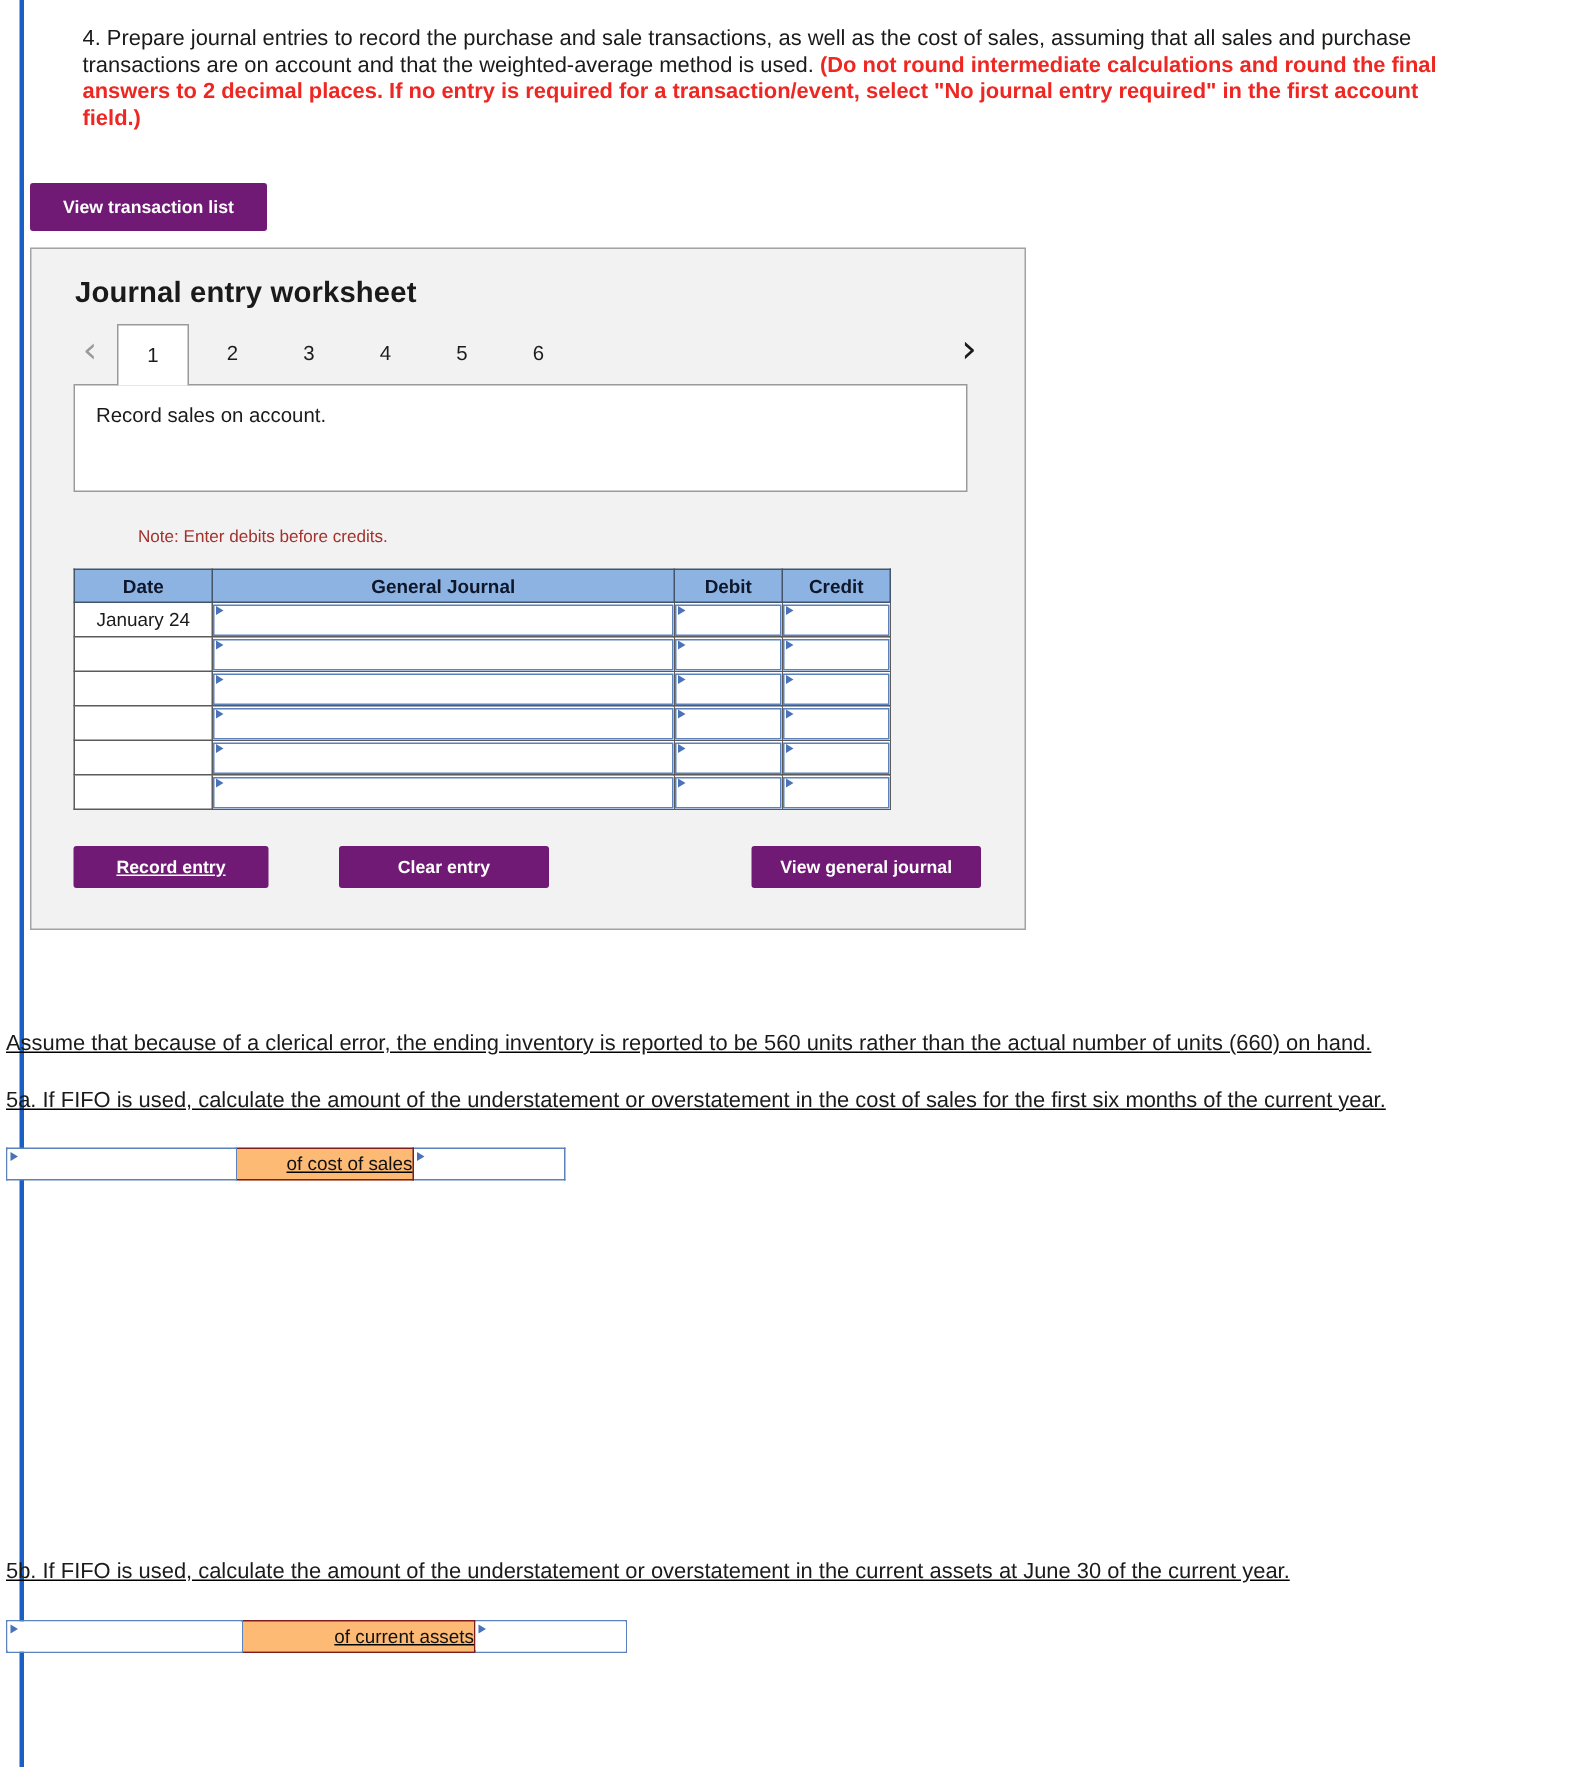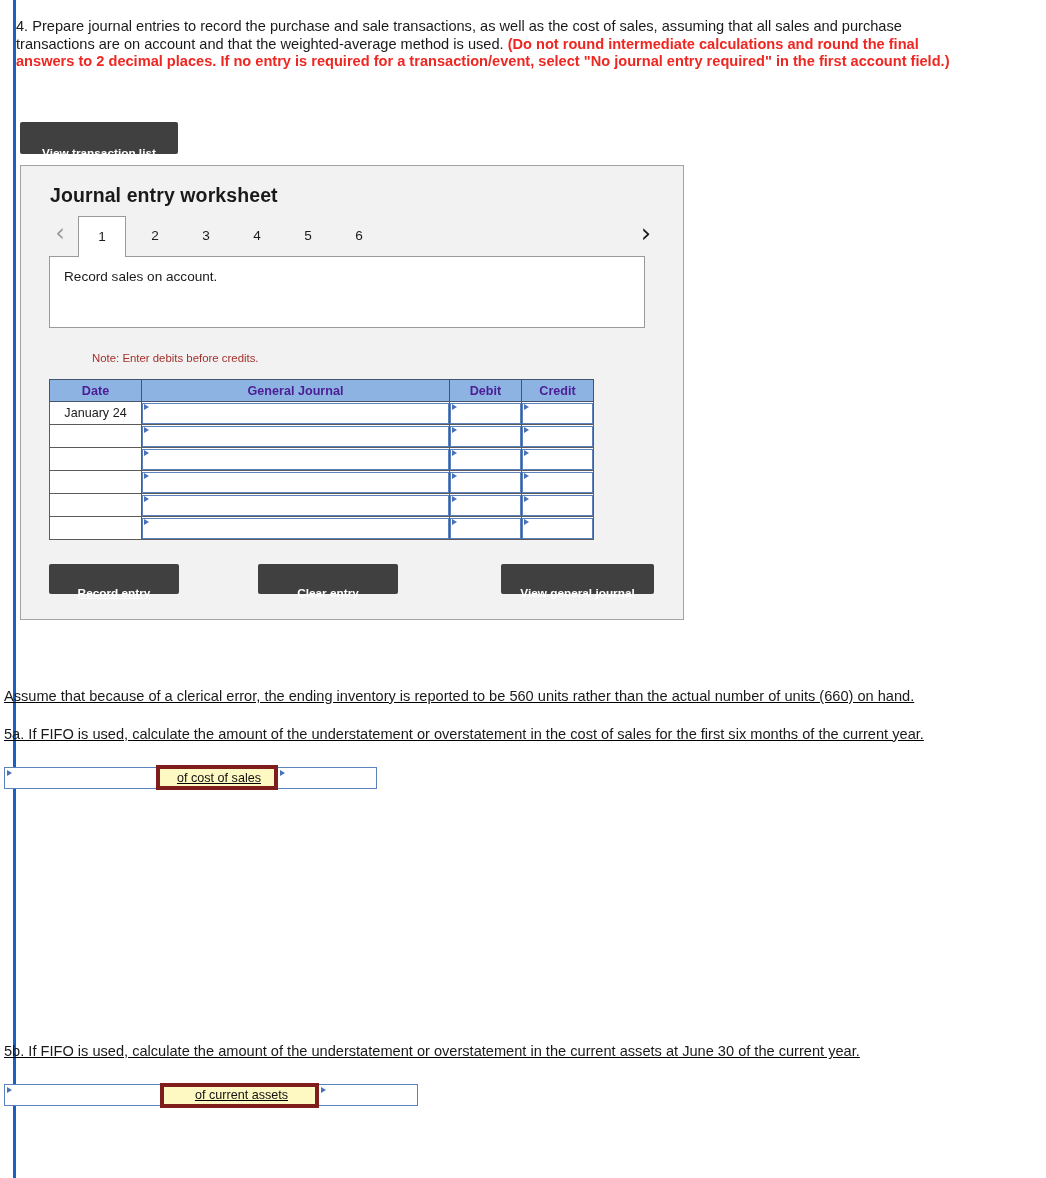--- a/index.html
+++ b/index.html
@@ -28,37 +28,38 @@
     width: 1030px;
   }
 
   
   .q-block { padding-top: 18px; }
   .q-text {
     font-size: 14.6px;
     line-height: 17.6px;
     color: #1a1a1a;
     width: 945px;
+    padding-left: 39px;
   }
   .q-text .red {
     color: #ee2722;
     font-weight: bold;
   }
 
   
   .btn {
     display: inline-block;
-    background: #404040;
+    background: #701a75;
     color: #ffffff;
     font-size: 11.8px;
     font-weight: bold;
     text-align: center;
     border: none;
     border-radius: 2px;
-    padding: 15px;
+    padding: 0;
     line-height: 30px;
     cursor: pointer;
     font-family: "Liberation Sans", sans-serif;
     white-space: nowrap;
   }
   .btn-transaction {
     position: absolute;
     left: 20px; top: 122px;
     width: 158px; height: 32px;
     line-height: 32px;
@@ -149,21 +150,21 @@
     left: 28px; top: 213px;
     border-collapse: collapse;
     border-spacing: 0;
     table-layout: fixed;
   }
   .jtable th {
     background: #8db3e2;
     border: 1px solid #44546a;
     font-size: 12.6px;
     font-weight: bold;
-    color: #4c1d95;
+    color: #0f172a;
     height: 22px;
     padding: 0;
     text-align: center;
   }
   .jtable td {
     border: 1px solid #5b5b5b;
     background: #ffffff;
     padding: 0;
     height: 23px;
     vertical-align: middle;
@@ -199,21 +200,21 @@
     width: 0; height: 0;
     border-left: 5px solid #4a72b8;
     border-top: 3px solid transparent;
     border-bottom: 3px solid transparent;
     pointer-events: none;
     z-index: 2;
   }
 
   
   .btn-record { position: absolute; left: 28px;  top: 398px; width: 130px; height: 28px; line-height: 28px; text-decoration: underline; }
-  .btn-clear  { position: absolute; left: 205px; top: 398px; width: 140px; height: 28px; line-height: 28px; margin-left: 32px; }
+  .btn-clear  { position: absolute; left: 205px; top: 398px; width: 140px; height: 28px; line-height: 28px; }
   .btn-viewgj { position: absolute; left: 480px; top: 398px; width: 153px; height: 28px; line-height: 28px; }
 
   
   .lower { position: absolute; left: 4px; top: 688px; width: 1020px; text-decoration: underline; }
   .p-body {
     font-size: 14.6px;
     line-height: 17.6px;
     color: #1a1a1a;
     width: 940px;
   }
@@ -226,26 +227,26 @@
     table-layout: fixed;
     margin-top: 22px;
   }
   .ans-table td {
     border: 1px solid #5b82bd;
     padding: 0;
     height: 21px;
     background: #ffffff;
   }
   .ans-table td.lbl {
-    background: #fef9c3;
-    border: 4px solid #7f1d1d;
+    background: #fdba74;
+    border: 1px solid #7f1d1d;
     font-size: 12.6px;
     color: #111111;
     padding-left: 5px;
-    text-align: center;
+    text-align: right;
   }
   .ans-table .inp2 {
     display: block;
     width: 100%; height: 19px;
     border: none; outline: none;
     background: #ffffff;
     font-size: 12.6px;
     font-family: "Liberation Sans", sans-serif;
     padding: 0 2px 0 8px;
     margin: 0;

